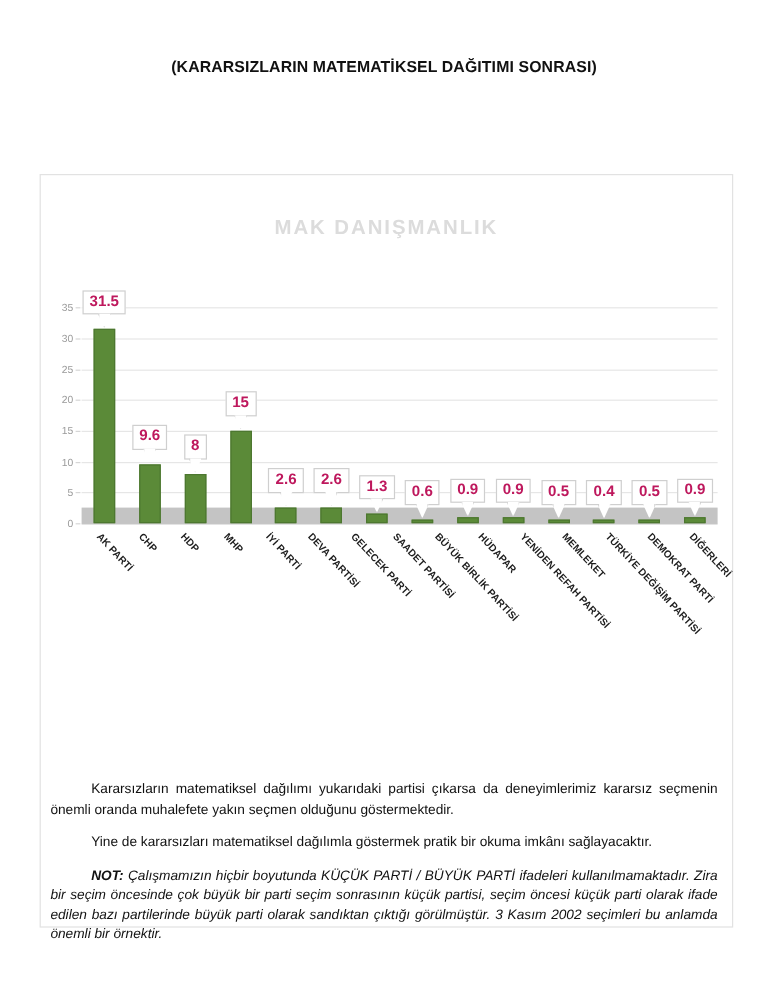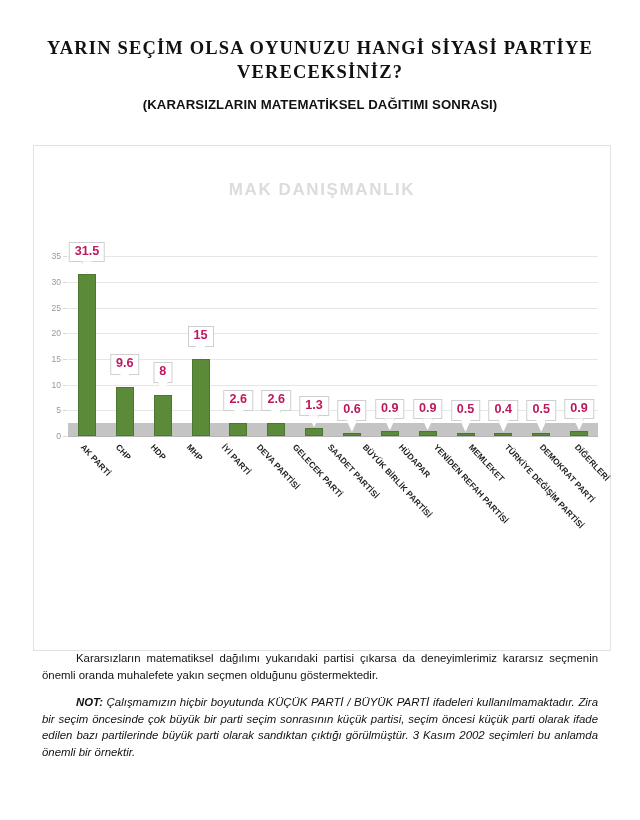--- a/index.html
+++ b/index.html
@@ -38,21 +38,21 @@
     color: #111111;
     margin: 12px 0 0 0;
   }
 
   
   .chart-panel {
     position: absolute;
     left: 33px;
     top: 145px;
     width: 578px;
-    height: 506px;
+    height: 628px;
     border: 1px solid #e2e2e2;
     background: #ffffff;
     box-sizing: border-box;
   }
   .watermark {
     position: absolute;
     left: 0;
     top: 34px;
     width: 100%;
     text-align: center;
@@ -208,21 +208,20 @@
     margin: 0 0 11px 0;
     text-indent: 34px;
   }
   .para:last-child { margin-bottom: 0; font-style: italic; }
   .para b { font-weight: bold; }
 </style>
 </head>
 <body>
 
 <div class="title-block">
-  <h1 class="main-title">YARIN SEÇİM OLSA OYUNUZU HANGİ SİYASİ PARTİYE VERECEKSİNİZ?</h1>
   <div class="sub-title">(KARARSIZLARIN MATEMATİKSEL DAĞITIMI SONRASI)</div>
 </div>
 
 <div class="chart-panel">
   <div class="watermark">MAK DANIŞMANLIK</div>
 
   <div class="plot">
     <div class="gridlines" id="gridlines">
         <div class="gridline axis0" style="top: 190px;"></div>
         <div class="ytick-stub" style="top: 190px;"></div>
@@ -396,14 +395,15 @@
         <div class="xlabel">DEMOKRAT PARTİ</div>
       </div>
       <div class="xlabel-slot">
         <div class="xlabel">DİĞERLERİ</div>
       </div>
     </div>
 </div>
 
 <div class="body-text">
   <p class="para">Kararsızların matematiksel dağılımı yukarıdaki partisi çıkarsa da deneyimlerimiz kararsız seçmenin önemli oranda muhalefete yakın seçmen olduğunu göstermektedir.</p>
+  <p class="para">Yine de kararsızları matematiksel dağılımla göstermek pratik bir okuma imkânı sağlayacaktır.</p>
   <p class="para"><b>NOT:</b><span> Çalışmamızın hiçbir boyutunda KÜÇÜK PARTİ / BÜYÜK PARTİ ifadeleri kullanılmamaktadır. Zira bir seçim öncesinde çok büyük bir parti seçim sonrasının küçük partisi, seçim öncesi küçük parti olarak ifade edilen bazı partilerinde büyük parti olarak sandıktan çıktığı görülmüştür. 3 Kasım 2002 seçimleri bu anlamda önemli bir örnektir.</span></p>
 </div>
 
 </body></html>

